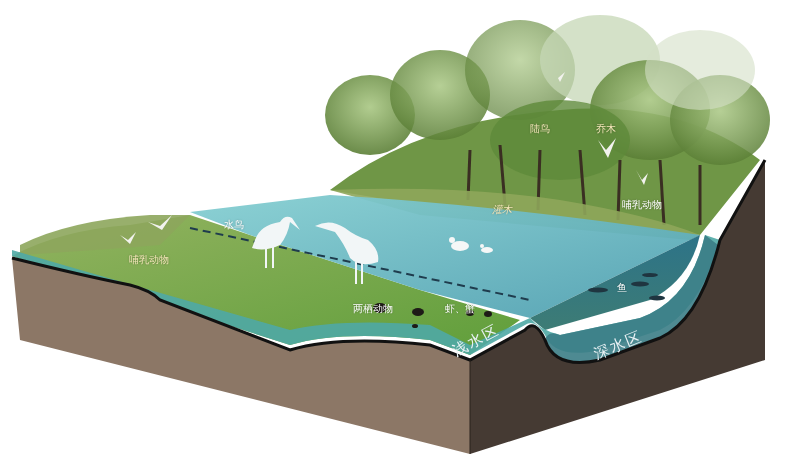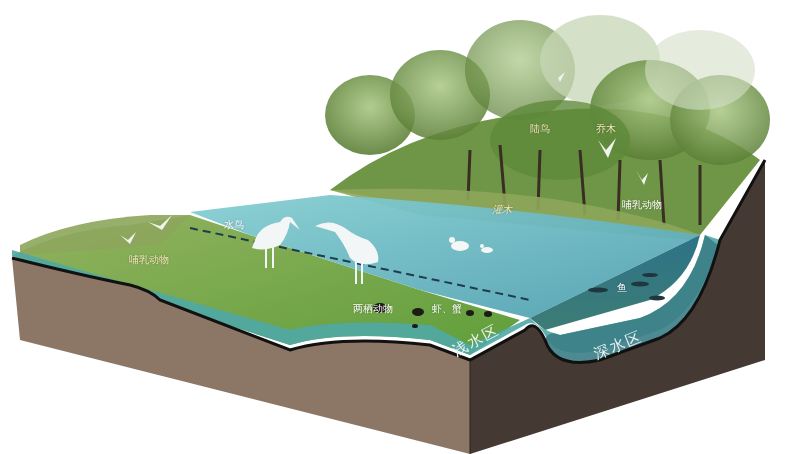--- a/index.html
+++ b/index.html
@@ -124,16 +124,16 @@
   </g>
 </svg>
 
 <div class="label cream" style="left:530px;top:124px;">陆鸟</div>
 <div class="label cream" style="left:596px;top:124px;">乔木</div>
 <div class="label cream" style="left:492px;top:205px;font-style:italic;">灌木</div>
 <div class="label white" style="left:622px;top:200px;">哺乳动物</div>
 <div class="label cream" style="left:129px;top:255px;">哺乳动物</div>
 <div class="label white" style="left:224px;top:220px;">水鸟</div>
 <div class="label white" style="left:353px;top:304px;">两栖动物</div>
-<div class="label white" style="left:432px;top:304px;">虾、蟹</div>
+<div class="label white" style="left:445px;top:304px;">虾、蟹</div>
 <div class="label white" style="left:617px;top:283px;">鱼</div>
 <div class="label zone" style="left:450px;top:346px;transform:rotate(-28deg);transform-origin:left top;">浅水区</div>
 <div class="label zone" style="left:592px;top:348px;transform:rotate(-22deg);transform-origin:left top;">深水区</div>
 
 </body></html>

